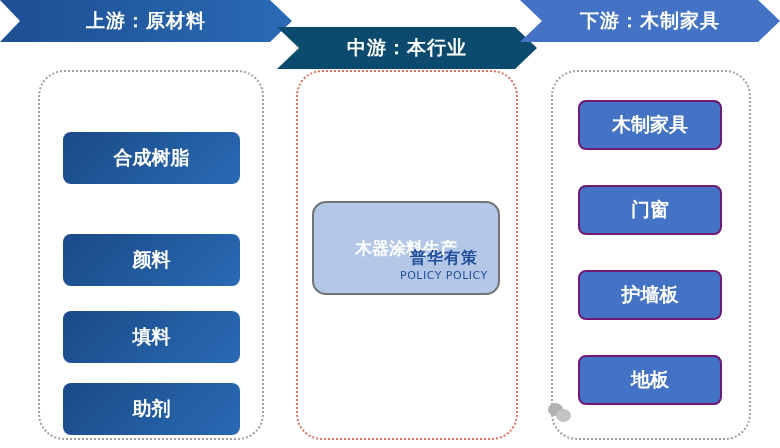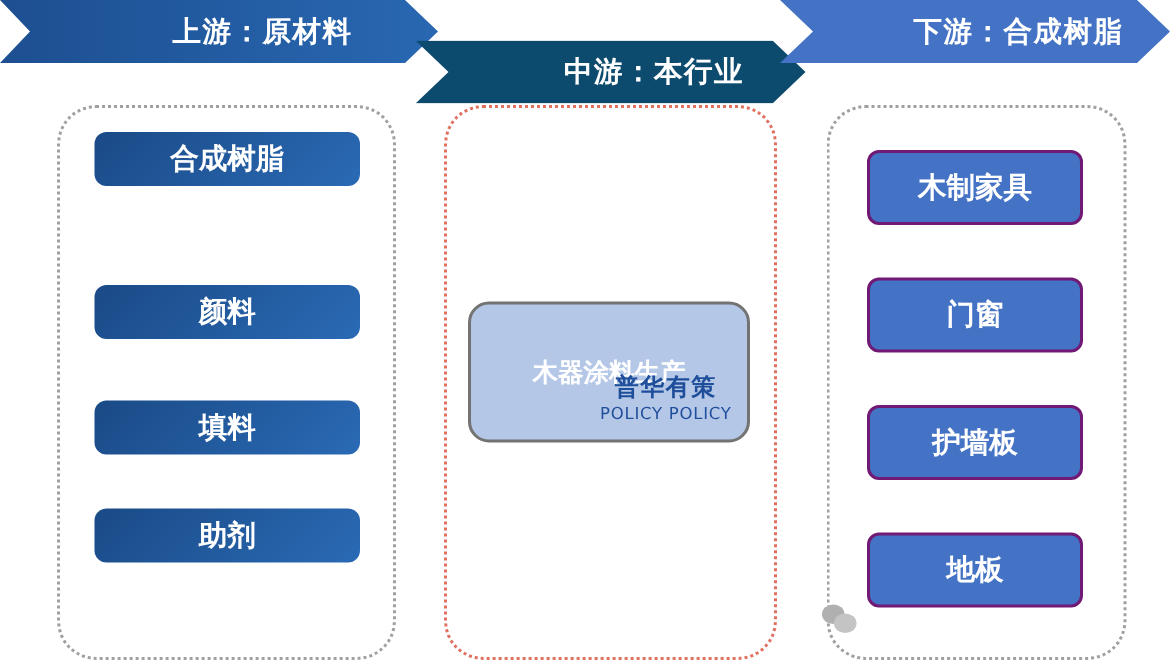--- a/index.html
+++ b/index.html
@@ -1,54 +1,54 @@
 <!DOCTYPE html>
 <html><head>
 <meta charset="utf-8">
 <style>
   html, body { margin:0; padding:0; }
   body { width:780px; height:448px; background:#ffffff; position:relative; overflow:hidden;
          font-family:"DejaVu Sans", "Liberation Sans", sans-serif; }
   .header { position:absolute; top:0; height:42px; display:flex; align-items:center; justify-content:center;
-            color:#fff; font-size:19px; font-weight:bold; letter-spacing:1px;padding-left:29px; }
+            color:#fff; font-size:19px; font-weight:bold; letter-spacing:1px; }
   .h1 { left:0; width:292px; background:linear-gradient(90deg,#1d4f91,#2a6ab5);
         clip-path:polygon(0 0, 270px 0, 292px 21px, 270px 42px, 0 42px, 20px 21px); }
   .h2 { left:277px; width:260px; background:#0c4a6e;
         clip-path:polygon(0 0, 238px 0, 260px 21px, 238px 42px, 0 42px, 22px 21px);margin-top:27px; }
   .h3 { left:520px; width:260px; background:#4472c4;
         clip-path:polygon(0 0, 238px 0, 260px 21px, 238px 42px, 0 42px, 22px 21px); }
   .col-frame { position:absolute; border:2px dotted #a0a0a0; border-radius:26px; box-sizing:border-box; }
   .f1 { left:38px; top:70px; width:226px; height:370px; }
   .f2 { left:296px; top:70px; width:222px; height:370px; border-color:#e07060; }
   .f3 { left:551px; top:70px; width:200px; height:370px; }
   .box { position:absolute; display:flex; align-items:center; justify-content:center; color:#fff;
          font-size:19px; font-weight:bold; box-sizing:border-box; }
-  .up { left:63px; width:177px; height:36px; border-radius:8px;
-        background:linear-gradient(135deg,#1a4a86,#2a6ab5); }
+  .up { left:63px; width:177px; height:52px; border-radius:8px;
+        background:linear-gradient(135deg,#1a4a86,#2a6ab5);margin-top:44px; }
   .down { left:578px; width:144px; height:50px; border-radius:8px; background:#4472c4; border:2px solid #701a75; }
   .mid { left:312px; top:201px; width:188px; height:94px; border-radius:14px; background:#b4c7e7;
          border:2px solid #737373; font-size:17px; }
   .wm { position:absolute; left:400px; top:248px; text-align:center; color:#1f4e9a; }
   .wm .t { font-size:16px; font-weight:bold; letter-spacing:1px; }
   .wm .s { font-size:11px; letter-spacing:0.5px; }
   .footer { position:absolute; left:548px; top:403px; color:#9a9a9a; font-size:17px; display:flex; align-items:center; gap:4px; }
   .wechat { width:24px; height:20px; position:relative; }
   .wechat span { position:absolute; background:#b0b0b0; border-radius:50%; }
 </style>
 </head>
 <body>
 
 <div class="header h1">
     <span>上游：原材料</span>
   </div>
 <div class="header h2">
     <span>中游：本行业</span>
   </div>
 <div class="header h3">
-    <span>下游：合成树脂</span>
+    <span>下游：木制家具</span>
   </div>
 
 <div class="col-frame f1"></div>
 <div class="col-frame f2"></div>
 <div class="col-frame f3"></div>
 
 <div class="box up" style="top:88px">合成树脂</div>
 <div class="box up" style="top:190px">颜料</div>
 <div class="box up" style="top:267px">填料</div>
 <div class="box up" style="top:339px">助剂</div>

